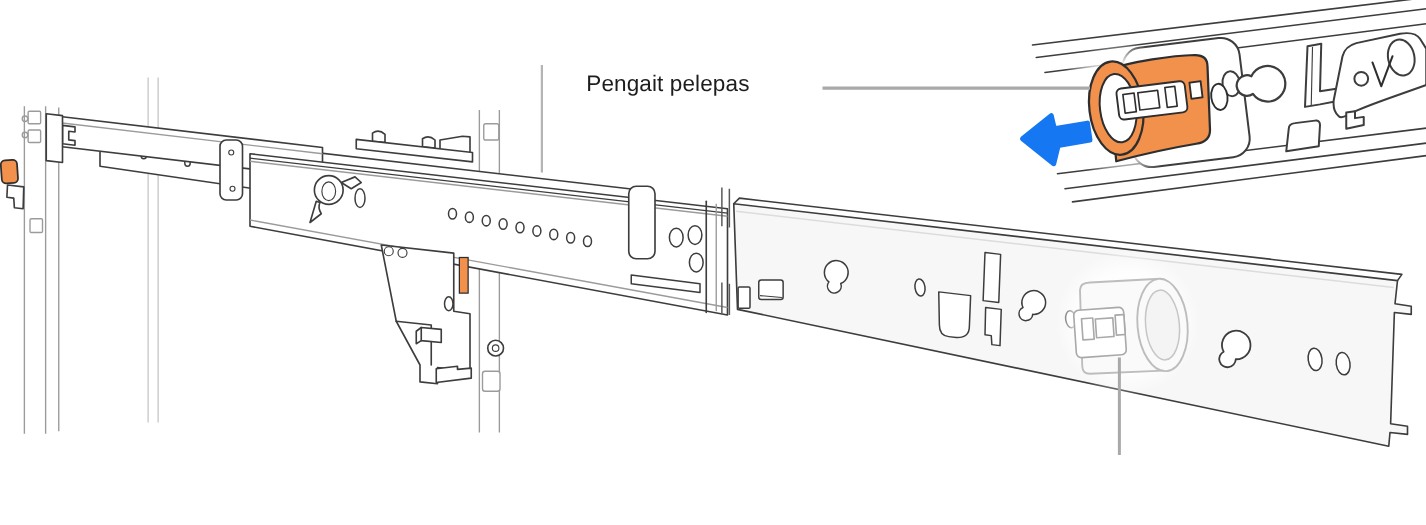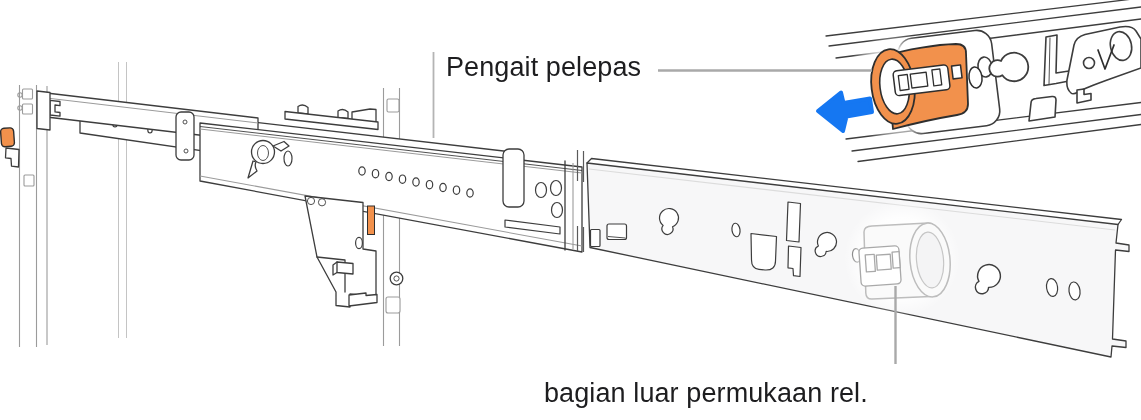--- a/index.html
+++ b/index.html
@@ -1,20 +1,20 @@
 <!DOCTYPE html>
 <html><head>
 <meta charset="utf-8">
 <style>
   html,body{margin:0;padding:0;background:#fff;}
   .stage{position:relative;width:1141px;height:420px;background:#ffffff;overflow:hidden;
          font-family:"Liberation Sans", sans-serif;}
   .stage svg{position:absolute;left:0;top:0;}
-  .callout-label{position:absolute;color:#1d1d1f;font-size:27px;line-height:34px;
-                 letter-spacing:.1px;white-space:nowrap;}
+  .callout-label{position:absolute;color:#1d1d1f;font-size:18px;line-height:34px;
+                 letter-spacing:.1px;white-space:nowrap;margin-left:23px;}
   .label-top{left:446px;top:50px;}
   .label-bottom{left:544px;top:342px;}
 
   
   .ln  {stroke:#3d3d3d;stroke-width:1.3;fill:none;stroke-linecap:round;stroke-linejoin:round;}
   .lnw {stroke:#3d3d3d;stroke-width:1.3;fill:#ffffff;stroke-linejoin:round;}
   .cut {stroke:#3d3d3d;stroke-width:1.2;fill:#ffffff;stroke-linejoin:round;}
   .thin{stroke:#3d3d3d;stroke-width:.9;fill:none;}
   .lt  {stroke:#9b9b9b;stroke-width:1.1;fill:none;}
   .ltw {stroke:#9b9b9b;stroke-width:1.1;fill:#ffffff;stroke-linejoin:round;}
@@ -215,15 +215,14 @@
   <g>
     <path d="M433.5,52 V138" stroke-width="1.8" fill="none" stroke="#B4B4B4"></path>
     <path d="M658,70.5 H872" stroke-width="2.6" fill="none" stroke="#A9A9A9"></path>
     <path d="M895.5,286 V364" stroke-width="2.4" fill="none" stroke="#A9A9A9"></path>
   </g>
 </svg>
 
 <div class="callout-label label-top">Pengait pelepas</div>
 <div class="callout-label label-bottom">
   <br>
-  <span>bagian luar permukaan rel.</span>
 </div>
 </div>
 
 </body></html>

